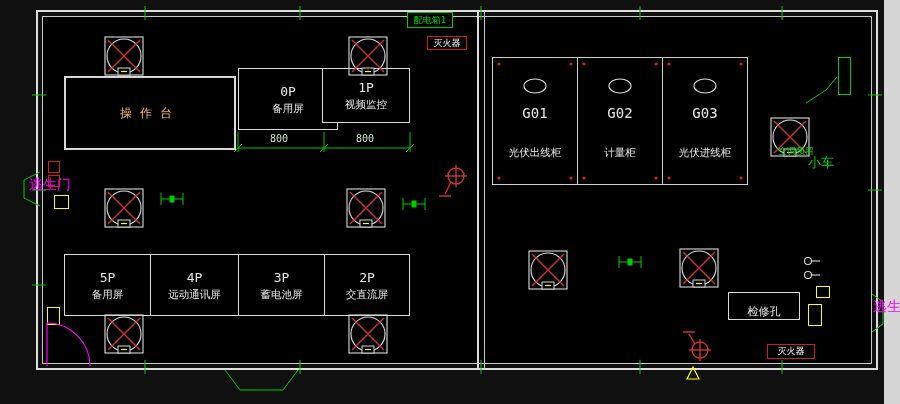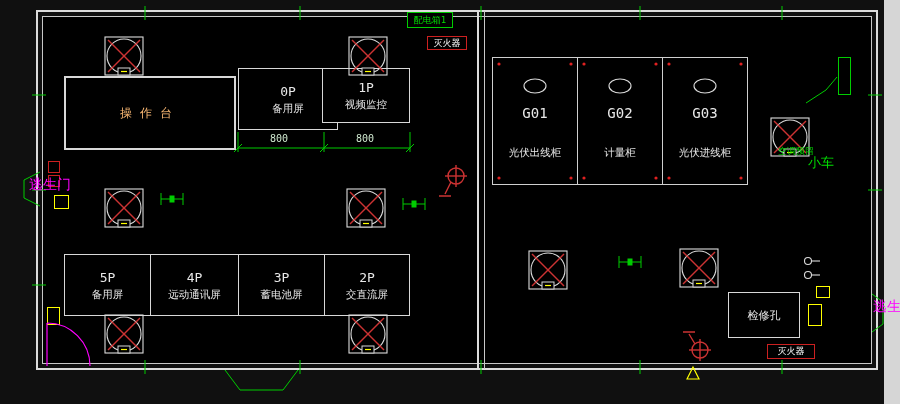--- a/index.html
+++ b/index.html
@@ -94,21 +94,21 @@
   </div>
   <div class="cab gsec" style="left:577px;top:57px;width:86px;height:128px;">
     <div class="g-id">G02</div>
     <div class="g-name">计量柜</div>
   </div>
   <div class="cab gsec" style="left:662px;top:57px;width:86px;height:128px;">
     <div class="g-id">G03</div>
     <div class="g-name">光伏进线柜</div>
   </div>
 
-  <div class="hatch" style="left:728px;top:292px;width:72px;height:46px;">
+  <div class="hatch" style="left:728px;top:292px;width:72px;height:28px;align-items:flex-end;">
     <span>检修孔</span>
   </div>
 
   <div class="ann-box green-box" style="left:407px;top:12px;width:46px;height:16px;">
     <span>配电箱1</span>
   </div>
   <div class="ann-box red-box" style="left:427px;top:36px;width:40px;height:14px;">
     <span>灭火器</span>
   </div>
   <div class="ann-box red-box" style="left:767px;top:344px;width:48px;height:15px;">

